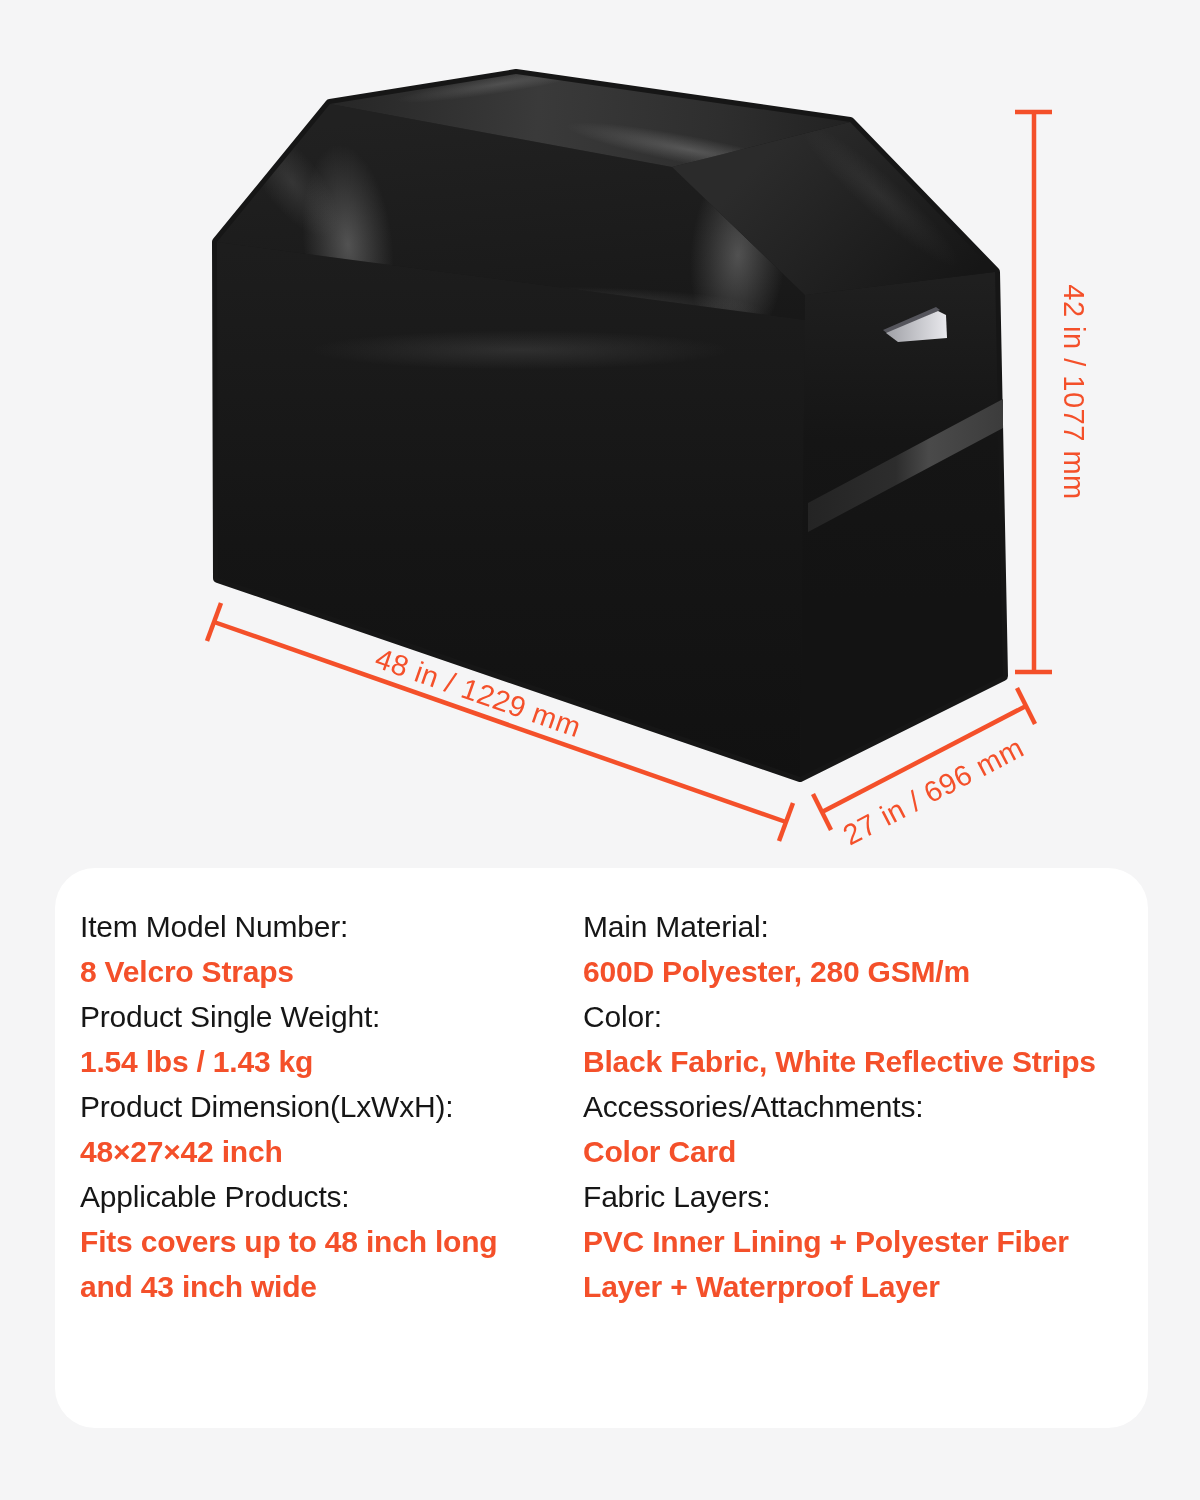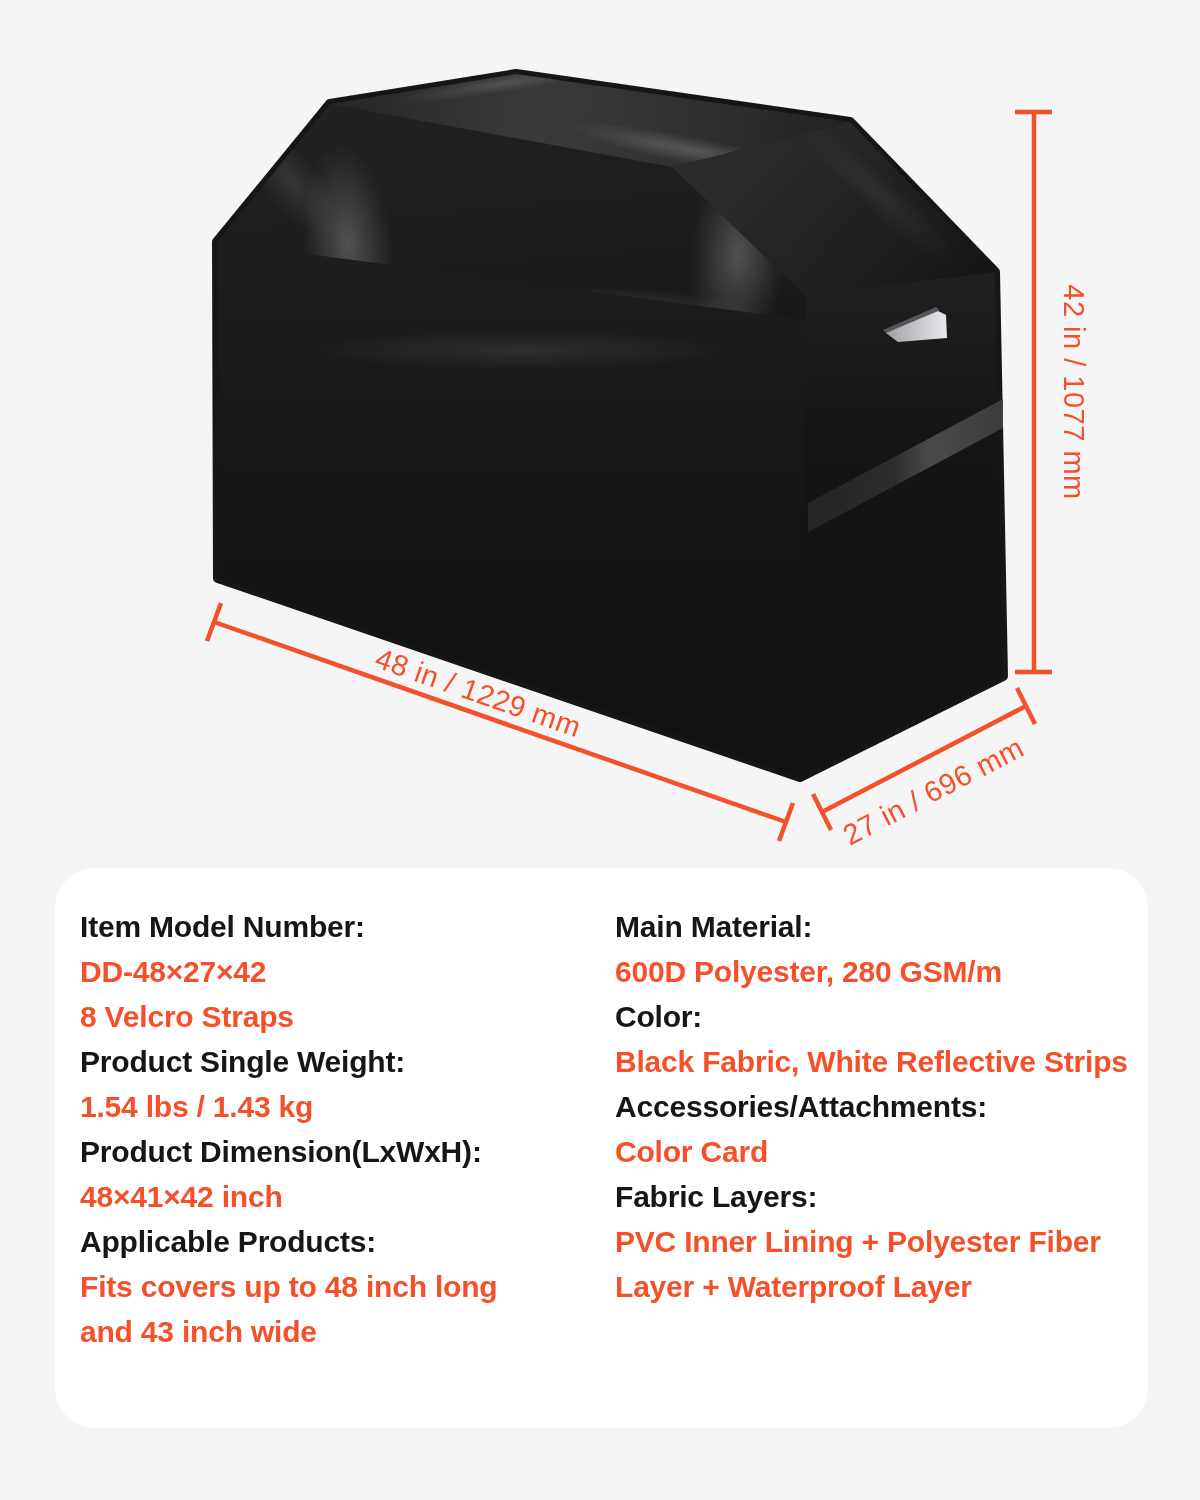--- a/index.html
+++ b/index.html
@@ -13,24 +13,24 @@
   .figure{position:absolute;left:0;top:0;width:1200px;height:860px;}
   svg text{font-family:"Liberation Sans",sans-serif;}
   .dim-label{fill:#f4502a;font-size:29px;letter-spacing:.5px;}
   .spec-card{
     position:absolute;left:55px;top:868px;
     width:1093px;height:560px;
     background:#ffffff;border-radius:40px;
   }
   .col{position:absolute;top:36px;}
   .col-left{left:25px;width:478px;}
-  .col-right{left:560px;width:548px;}
+  .col-right{left:528px;width:548px;}
   .lbl{
     font-size:30px;line-height:45px;color:#161616;
-    font-weight:700;white-space:nowrap;letter-spacing:-0.2px;
+    font-weight:400;white-space:nowrap;letter-spacing:-0.2px;
   }
   .val{
     font-size:30px;line-height:45px;color:#f4502a;
     font-weight:700;letter-spacing:-0.2px;
   }
   .nw{white-space:nowrap;}
 </style>
 </head>
 <body>
 
@@ -152,26 +152,25 @@
       <line x1="831" y1="830" x2="813" y2="794"></line>
       <line x1="1035" y1="724" x2="1017" y2="688"></line>
     </g>
     <text class="dim-label" x="938" y="800" text-anchor="middle" transform="rotate(-27.5 938 800)">27 in / 696 mm</text>
   </svg>
 
   <div class="spec-card">
 
     <div class="col col-left">
       <div class="lbl">Item Model Number:</div>
-      <div class="val nw">DD-48×27×42</div>
       <div class="val nw">8 Velcro Straps</div>
       <div class="lbl">Product Single Weight:</div>
       <div class="val nw">1.54 lbs / 1.43 kg</div>
       <div class="lbl">Product Dimension(LxWxH):</div>
-      <div class="val nw">48×41×42 inch</div>
+      <div class="val nw">48×27×42 inch</div>
       <div class="lbl">Applicable Products:</div>
       <div class="val">Fits covers up to 48 inch long and 43 inch wide</div>
     </div>
 
     <div class="col col-right">
       <div class="lbl">Main Material:</div>
       <div class="val nw">600D Polyester, 280 GSM/m</div>
       <div class="lbl">Color:</div>
       <div class="val nw">Black Fabric, White Reflective Strips</div>
       <div class="lbl">Accessories/Attachments:</div>

